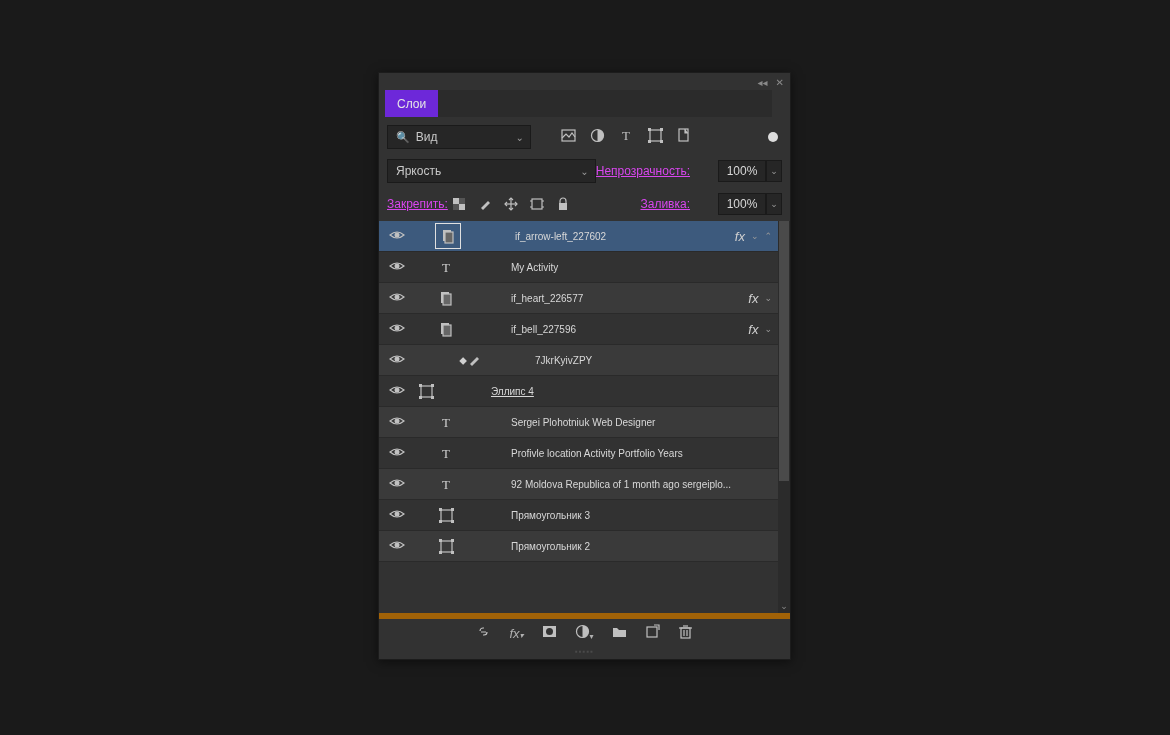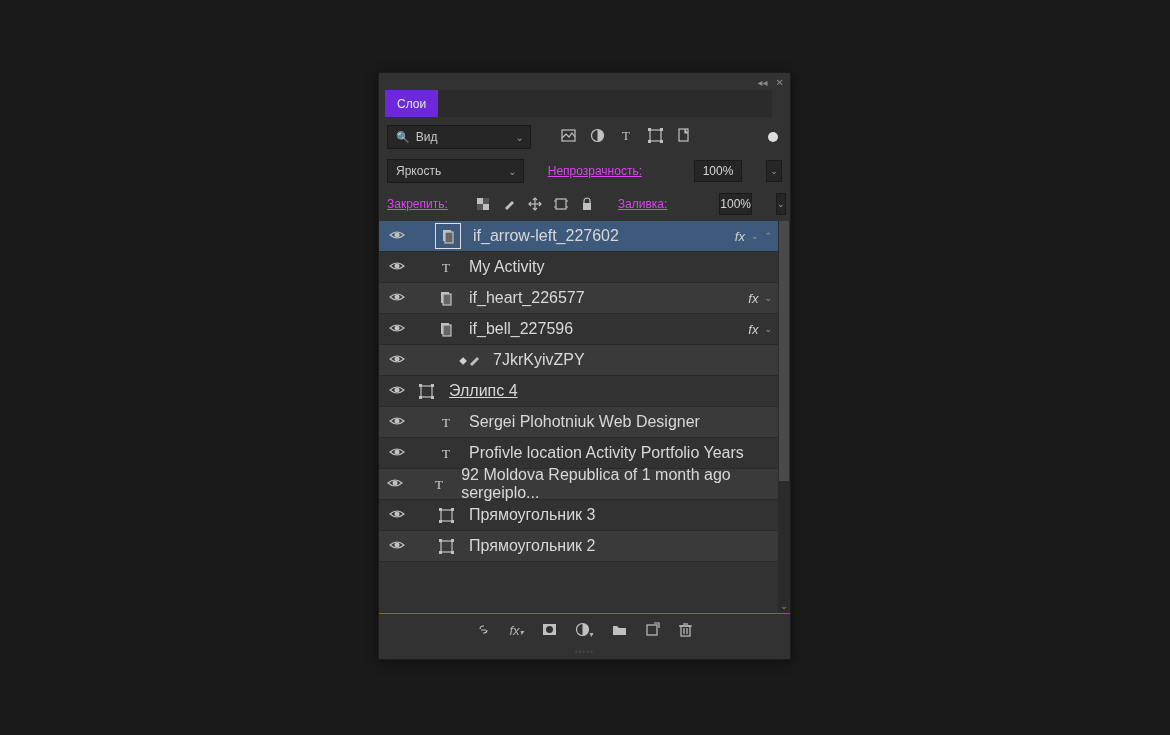--- a/index.html
+++ b/index.html
@@ -43,21 +43,21 @@
     height: 24px; display: flex; align-items: center;
     padding: 0 8px; color: #c8c8c8; position: relative;
   }
   .select.kind { width: 144px; }
   .select.blend { flex: 1; }
   .select .chev { position: absolute; right: 6px; color: #9a9a9a; font-size: 10px; }
   .select .mag { margin-right: 6px; font-size: 11px; }
   .filtericons { display: flex; gap: 14px; align-items: center; margin-left: 22px; }
   .filtericons svg { width: 15px; height: 15px; }
   .dot { width: 10px; height: 10px; background: #ddd; border-radius: 50%; margin-left: auto; margin-right: 4px; }
-  .toolbar2, .toolbar3 { display: flex; align-items: center; padding: 4px 8px 6px; gap: 24px; }
+  .toolbar2, .toolbar3 { display: flex; align-items: center; padding: 4px 8px 6px; gap: 0; }
   .label { color: #d946ef; font-size: 12px; text-decoration: underline; }
   .numinput {
     background: #262626; border: 1px solid #1a1a1a;
     width: 48px; height: 22px; display: flex; align-items: center;
     justify-content: center; color: #d8d8d8; margin-left: 28px;
   }
   .chevbtn { width: 16px; height: 22px; background: #262626; border: 1px solid #1a1a1a; display:flex;align-items:center;justify-content:center;color:#9a9a9a;font-size:9px; }
   .lockicons { display: flex; gap: 12px; align-items: center; margin-left: 4px; }
   .lockicons svg, .lockicons span { width: 14px; height: 14px; }
   .layers { flex: 1; overflow: hidden; position: relative; display: flex; }
@@ -69,30 +69,30 @@
   .row.selected { background: #3d5a7d; }
   .row.alt { background: #3a3a3a; }
   .eye { width: 36px; text-align: center; color: #b8b8b8; }
   .row .indent { width: 20px; }
   .row .indent2 { width: 44px; }
   .thumb {
     width: 22px; height: 22px; display: flex; align-items: center; justify-content: center;
     margin-right: 12px;
   }
   .thumb.selframe { border: 1px solid #e0e0e0; padding: 2px; width: 26px; height: 26px; }
-  .layername { color: #d8d8d8; font-size: 16px; }
+  .layername { color: #d8d8d8; font-size: 10px; margin-left: 42px; }
   .layername.underline { text-decoration: underline; }
   .row .fx { margin-left: auto; font-style: italic; color: #d0d0d0; padding-right: 6px; font-size: 13px; }
   .row .fxchev { color: #9a9a9a; font-size: 9px; padding-right: 6px; }
   .row .collapse { color: #9a9a9a; font-size: 9px; padding-right: 6px; }
   .scroll { width: 12px; background: #2b2b2b; position: relative; }
   .scrollthumb { position: absolute; top: 0; left: 1px; right: 1px; height: 260px; background: #4a4a4a; }
   .scroll .schev { position:absolute; left:0; right:0; text-align:center; color:#8a8a8a; font-size:9px; }
   .footer {
-    height: 34px; background: #323232; border-top: 1px solid #a16207;
+    height: 34px; background: #323232; border-top: 6px solid #a16207;
     display: flex; align-items: center; justify-content: center; gap: 18px;
   }
   .footer svg { width: 15px; height: 15px; }
   .footer span { color: #b0b0b0; }
   .grip { text-align: center; color: #4a4a4a; font-size: 8px; letter-spacing: 1px; padding-bottom: 3px; }
   svg { stroke: #c0c0c0; stroke-width: 1.2; fill: none; }
   .filled { fill: #c0c0c0; stroke: none; }
 </style>
 </head>
 <body>

